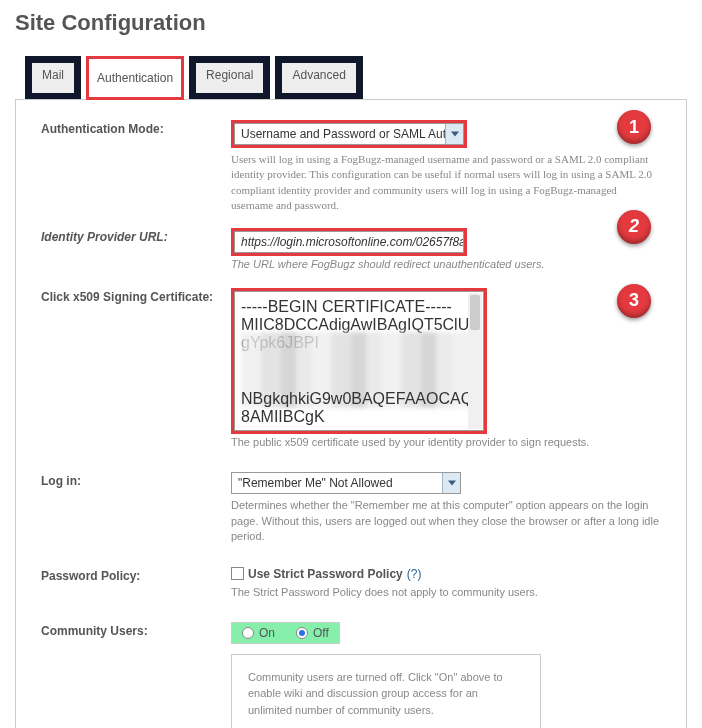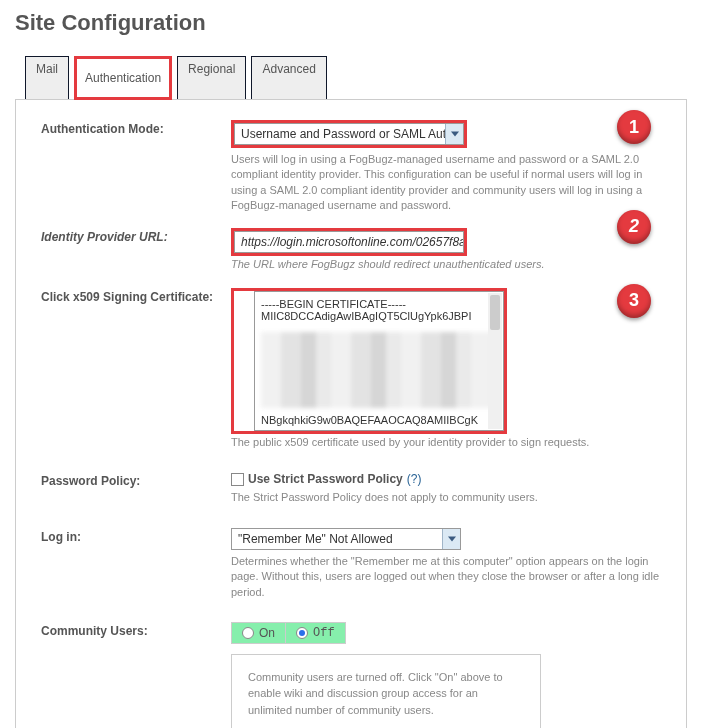--- a/index.html
+++ b/index.html
@@ -18,21 +18,21 @@
     }
     .tabs-wrap {
       margin-left: 10px;
       position: relative;
     }
     .tabs {
       display: flex;
       gap: 5px;
     }
     .tab {
-      border: 1px solid #0f172a;
+      border: 7px solid #0f172a;
       padding: 5px 10px;
       background: #eee;
       color: #555;
       font-size: 12px;
       cursor: pointer;
       position: relative;
       z-index: 1;
     }
     .tab.selected {
       background: #fff;
@@ -110,25 +110,24 @@
       overflow: hidden;
       white-space: nowrap;
     }
     .textarea {
       border: 1px solid #999;
       width: 250px;
       height: 140px;
       padding: 6px;
       background: #fff;
       color: #333;
-      font-size: 11px;
+      font-size: 16px;
       overflow: hidden;
       position: relative;
       word-break: break-all;
-      margin-left: 20px;
     }
     .textarea .blur {
       position: absolute;
       left: 6px;
       right: 6px;
       top: 40px;
       bottom: 22px;
       background: repeating-linear-gradient(90deg, #eee 0, #eee 20px, #ddd 20px, #ddd 40px, #ccc 40px, #ccc 55px, #e5e5e5 55px, #e5e5e5 70px);
       opacity: 0.8;
       filter: blur(2px);
@@ -156,20 +155,21 @@
       display: flex;
       align-items: center;
       justify-content: center;
       box-shadow: inset 0 -3px 5px rgba(0,0,0,0.3), 0 2px 4px rgba(0,0,0,0.4);
     }
     .strike-under {
       text-decoration: line-through;
       text-decoration-color: #e43a3f;
       text-decoration-thickness: 3px;
       color: #888;
+      font-family: Liberation Serif, serif;
     }
     .checkbox-line { display: flex; align-items: center; gap: 4px; }
     .checkbox {
       width: 13px;
       height: 13px;
       border: 1px solid #888;
       display: inline-block;
       background: #fff;
     }
     .link-q { color: #2a6496; cursor: pointer; }
@@ -178,21 +178,21 @@
       display: inline-flex;
       background: #86efac;
     }
     .radio-opt {
       display: flex;
       align-items: center;
       gap: 5px;
       padding: 3px 10px;
       border-right: 1px solid #ccc;
     }
-    .radio-opt:last-child { border-right: none; font-family: Liberation Mono, monospace; }
+    .radio-opt:last-child { border-right: none; }
     .radio {
       width: 12px;
       height: 12px;
       border: 1px solid #888;
       border-radius: 50%;
       display: inline-flex;
       align-items: center;
       justify-content: center;
       background: #fff;
     }
@@ -294,50 +294,50 @@
           <div style="white-space:pre-wrap;">-----BEGIN CERTIFICATE-----
 MIIC8DCCAdigAwIBAgIQT5ClUgYpk6JBPI</div>
           <div class="blur"></div>
           <div class="bottom">NBgkqhkiG9w0BAQEFAAOCAQ8AMIIBCgK</div>
           <div class="scrollbar"></div>
         </div>
       </span>
       <div class="help-text" style="margin-top:1px;">The public x509 certificate used by your identity provider to sign requests.</div>
     </div>
     <div class="callout" style="right:10px;top:-4px;">3</div>
-  </div>
-
-  <div class="row">
-    <div class="label">Password Policy:</div>
-    <div class="control">
-      <div class="checkbox-line">
-        <span class="checkbox"></span>
-        <span style="font-weight:bold;">Use Strict Password Policy</span>
-        <span class="link-q">(?)</span>
-      </div>
-      <div class="help-text">The Strict Password Policy does not apply to community users.</div>
-    </div>
   </div>
 
   <div class="row">
     <div class="label">Log in:</div>
     <div class="control">
       <div class="select wide">
         <span>"Remember Me" Not Allowed</span>
         <span class="chevron">
           <svg viewBox="0 0 10 6">
               <path d="M0 0 L10 0 L5 6 Z" fill="#3a5a80"></path>
             </svg>
         </span>
       </div>
       <div class="help-text">Determines whether the "Remember me at this computer" option appears on the login page. Without this, users are logged out when they close the browser or after a long idle period.</div>
     </div>
   </div>
 
   <div class="row">
+    <div class="label">Password Policy:</div>
+    <div class="control">
+      <div class="checkbox-line">
+        <span class="checkbox"></span>
+        <span style="font-weight:bold;">Use Strict Password Policy</span>
+        <span class="link-q">(?)</span>
+      </div>
+      <div class="help-text">The Strict Password Policy does not apply to community users.</div>
+    </div>
+  </div>
+
+  <div class="row">
     <div class="label">Community Users:</div>
     <div class="control">
       <div class="radio-seg">
         <div class="radio-opt">
           <span class="radio"></span>
           <span>On</span>
         </div>
         <div class="radio-opt">
           <span class="radio checked"></span>
           <span>Off</span>

